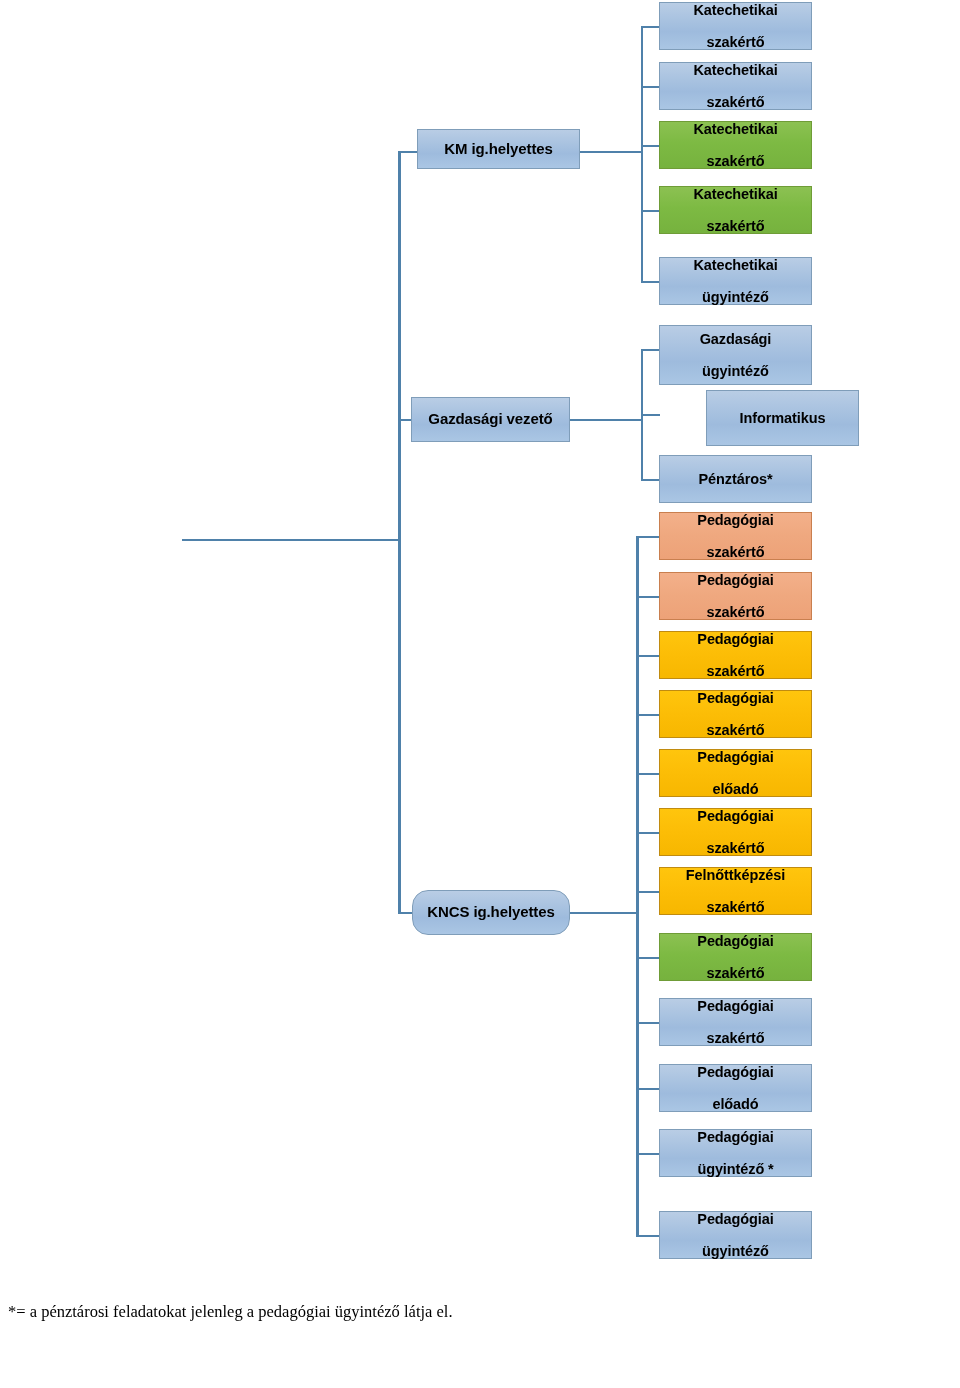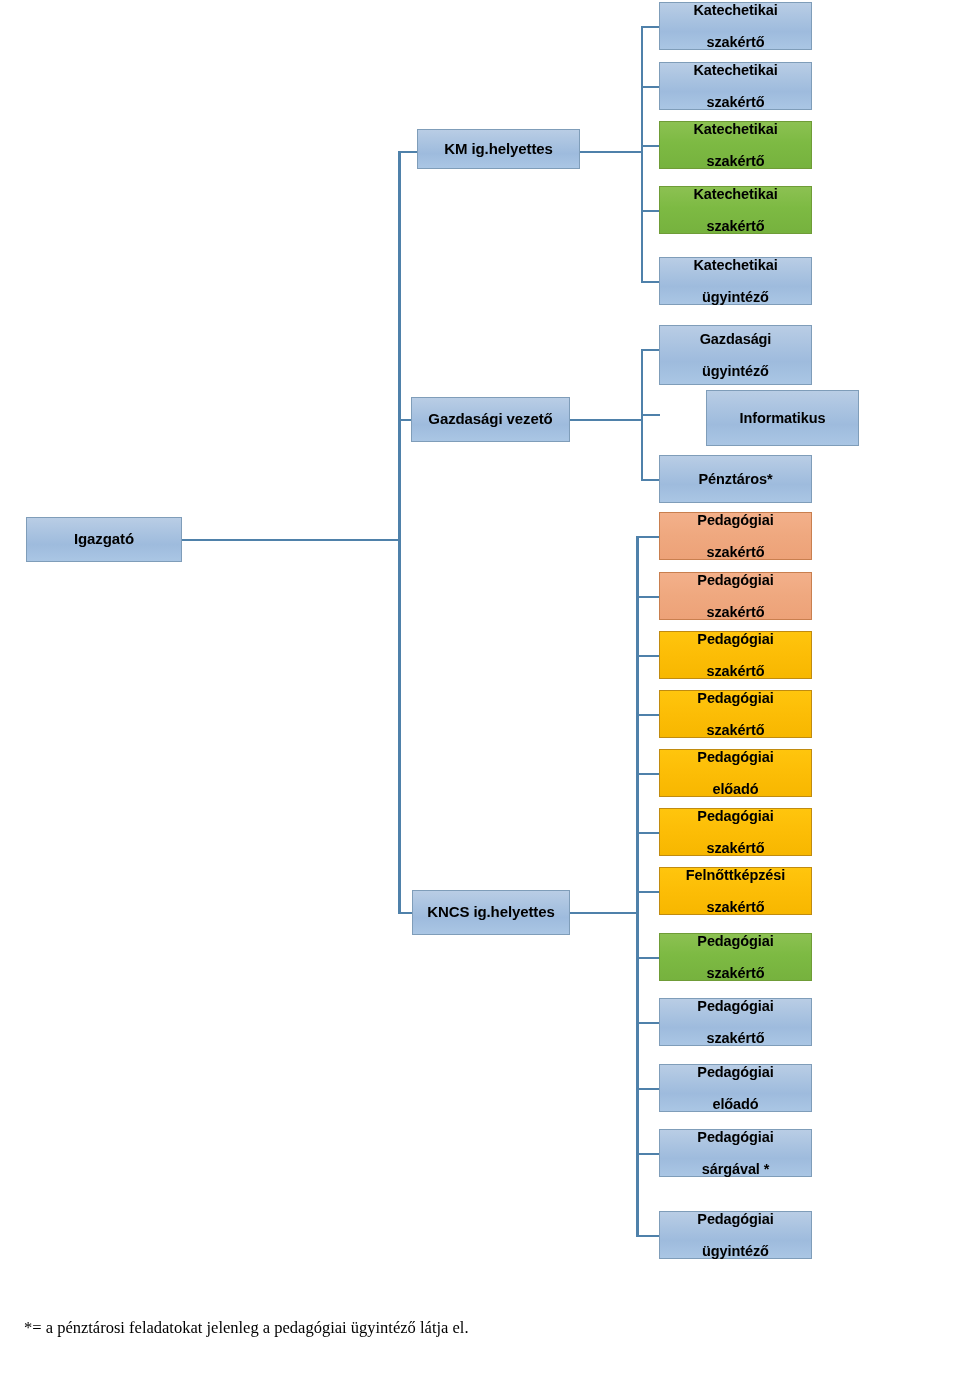--- a/index.html
+++ b/index.html
@@ -77,21 +77,21 @@
     left: 0;
     top: 1300px;
     width: 960px;
     padding: 0 6px 0 8px;
     box-sizing: border-box;
     font-family: "Liberation Serif", serif;
     font-size: 16.5px;
     line-height: 1.48;
     color: #000000;
   }
-  #footer p { margin: 16px; }
+  #footer p { margin: 0; }
 </style>
 </head>
 <body>
 
 <div id="page">
 
   <div id="chart-canvas">
 
     <div class="conn h" style="left:182px; top:539px; width:218px;"></div>
 
@@ -125,33 +125,30 @@
     <div class="conn h" style="left:636px; top:714px; width:24px;"></div>
     <div class="conn h" style="left:636px; top:773px; width:24px;"></div>
     <div class="conn h" style="left:636px; top:832px; width:24px;"></div>
     <div class="conn h" style="left:636px; top:891px; width:24px;"></div>
     <div class="conn h" style="left:636px; top:957px; width:24px;"></div>
     <div class="conn h" style="left:636px; top:1022px; width:24px;"></div>
     <div class="conn h" style="left:636px; top:1088px; width:24px;"></div>
     <div class="conn h" style="left:636px; top:1153px; width:24px;"></div>
     <div class="conn h" style="left:636px; top:1235px; width:24px;"></div>
 
-    <div class="node lead c-blue" style="left:26px; top:517px; width:156px; height:45px;">
-      <span>Igazgató</span>
-    </div>
 
     <div class="node lead c-blue" style="left:417px; top:129px; width:163px; height:40px;">
       <span>KM ig.helyettes</span>
     </div>
 
     <div class="node lead c-blue" style="left:411px; top:397px; width:159px; height:45px;align-items:center;">
       <span>Gazdasági vezető</span>
     </div>
 
-    <div class="node lead c-blue" style="left:412px; top:890px; width:158px; height:45px;">
+    <div class="node lead c-blue" style="left:412px; top:890px; width:158px; height:45px;border-radius:16px;">
       <span>KNCS ig.helyettes</span>
     </div>
 
     <div class="node c-blue" style="left:659px; top:2px; width:153px; height:48px;">
       <span>
         <span>Katechetikai</span><br>
         <span>szakértő</span>
       </span>
     </div>
     <div class="node c-blue" style="left:659px; top:62px; width:153px; height:48px;">
@@ -248,21 +245,21 @@
     </div>
     <div class="node c-blue" style="left:659px; top:1064px; width:153px; height:48px;">
       <span>
         <span>Pedagógiai</span><br>
         <span>előadó</span>
       </span>
     </div>
     <div class="node c-blue" style="left:659px; top:1129px; width:153px; height:48px;">
       <span>
         <span>Pedagógiai</span><br>
-        <span>sárgával *</span>
+        <span>ügyintéző *</span>
       </span>
     </div>
     <div class="node c-blue" style="left:659px; top:1211px; width:153px; height:48px;">
       <span>
         <span>Pedagógiai</span><br>
         <span>ügyintéző</span>
       </span>
     </div>
 
   </div>

